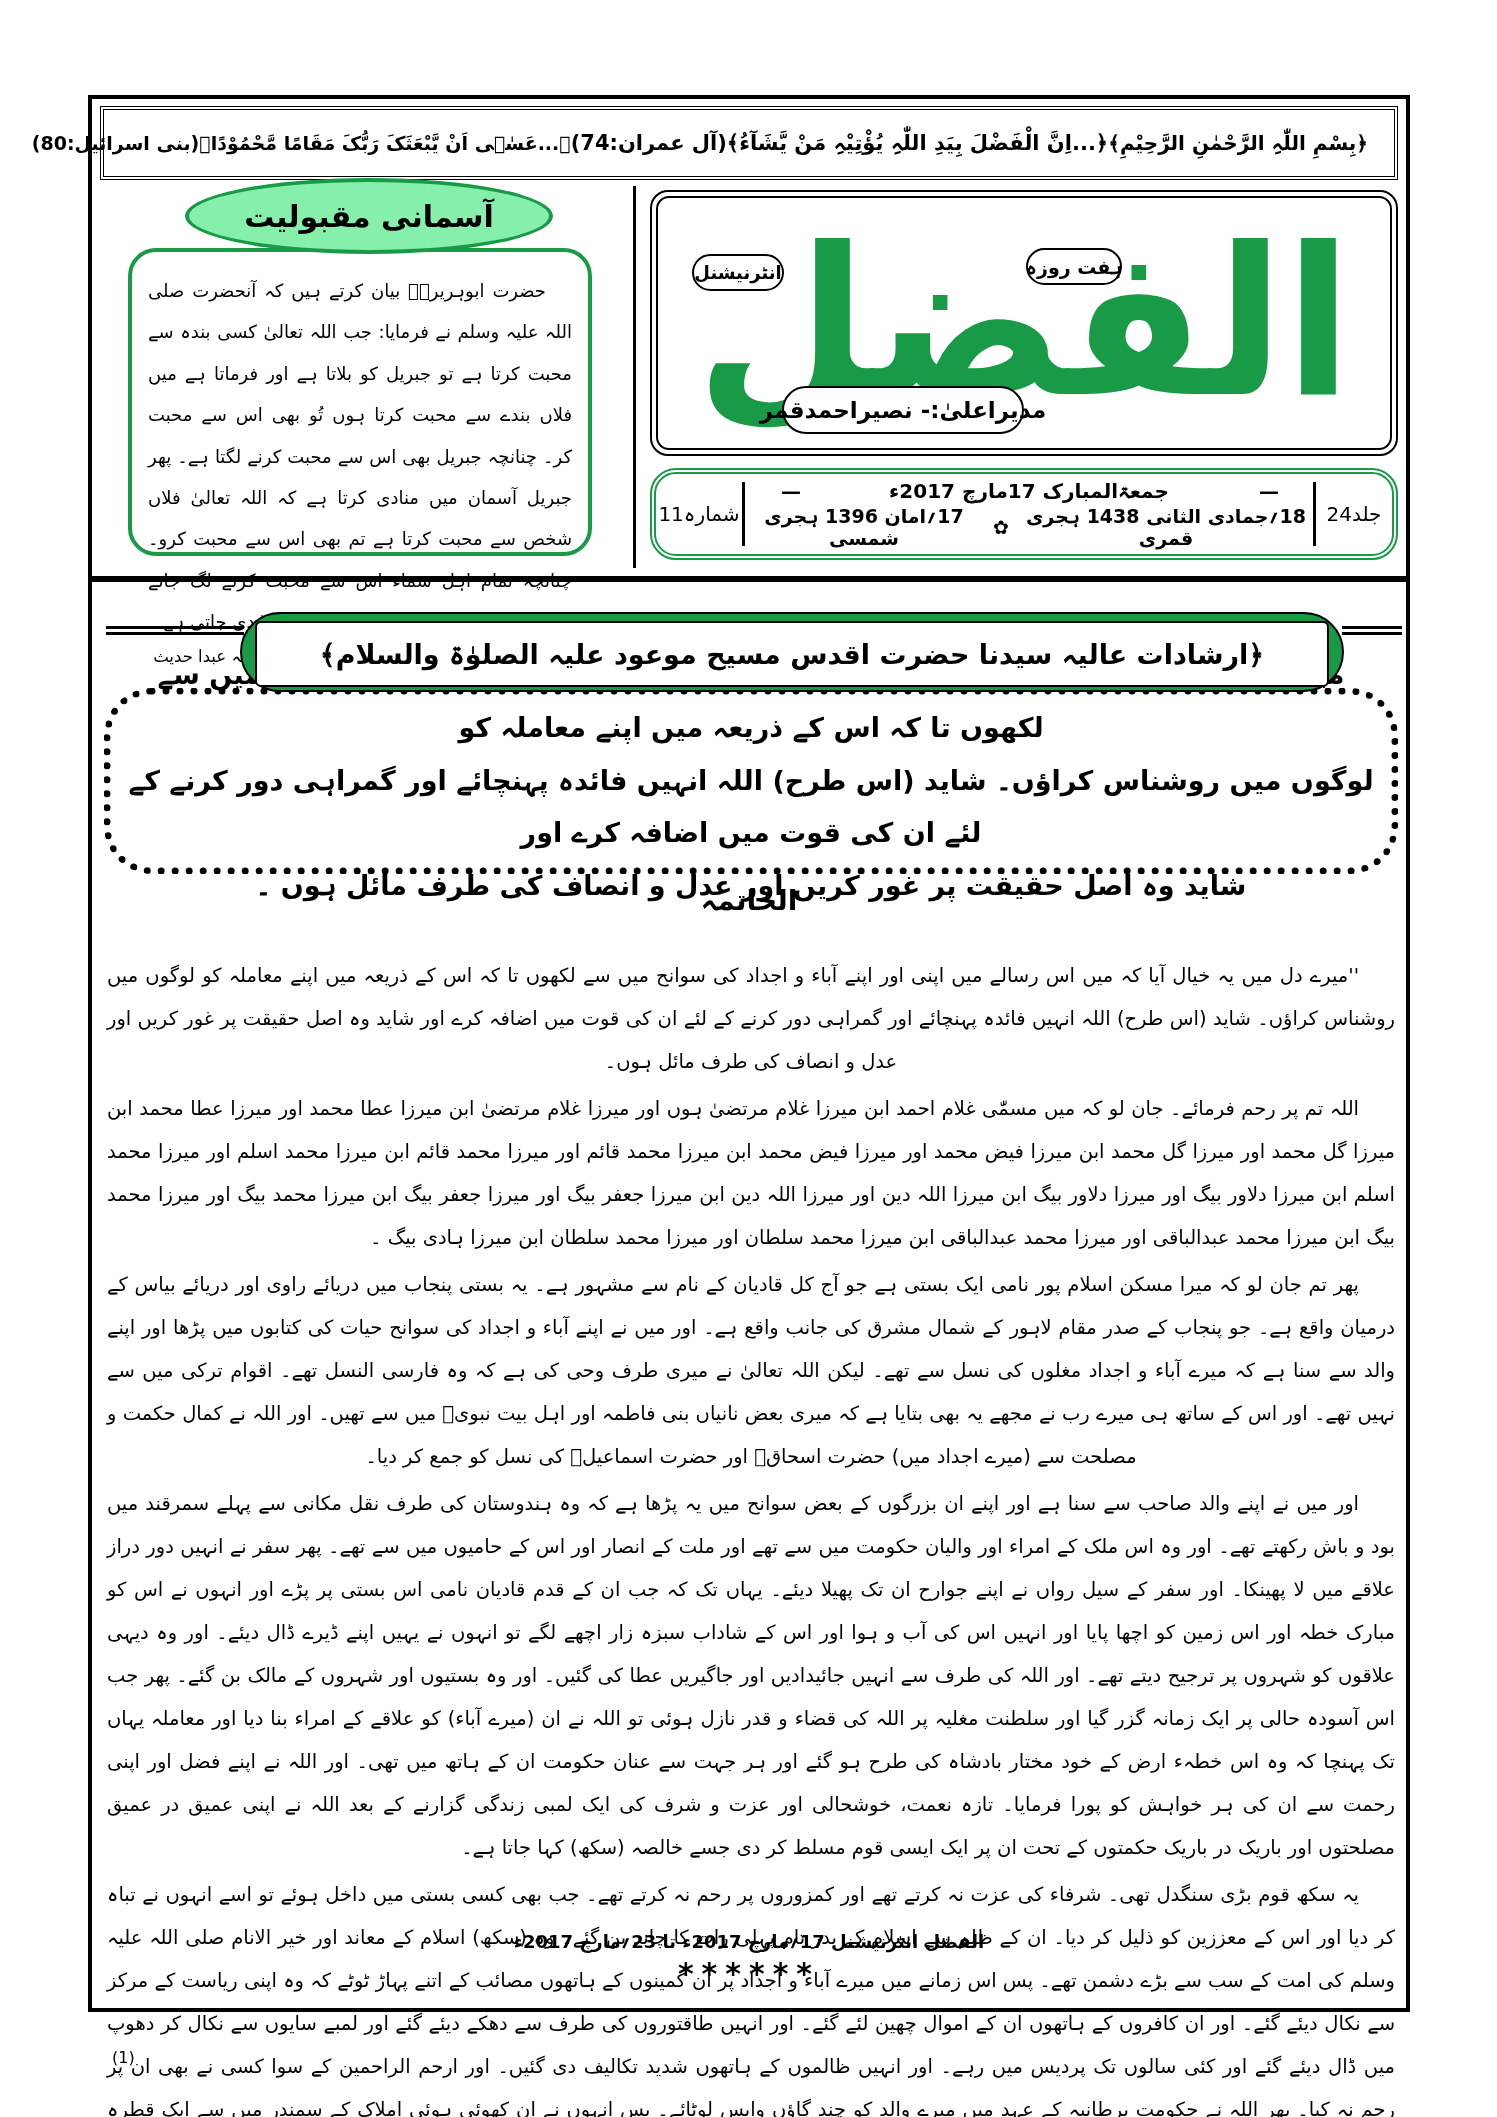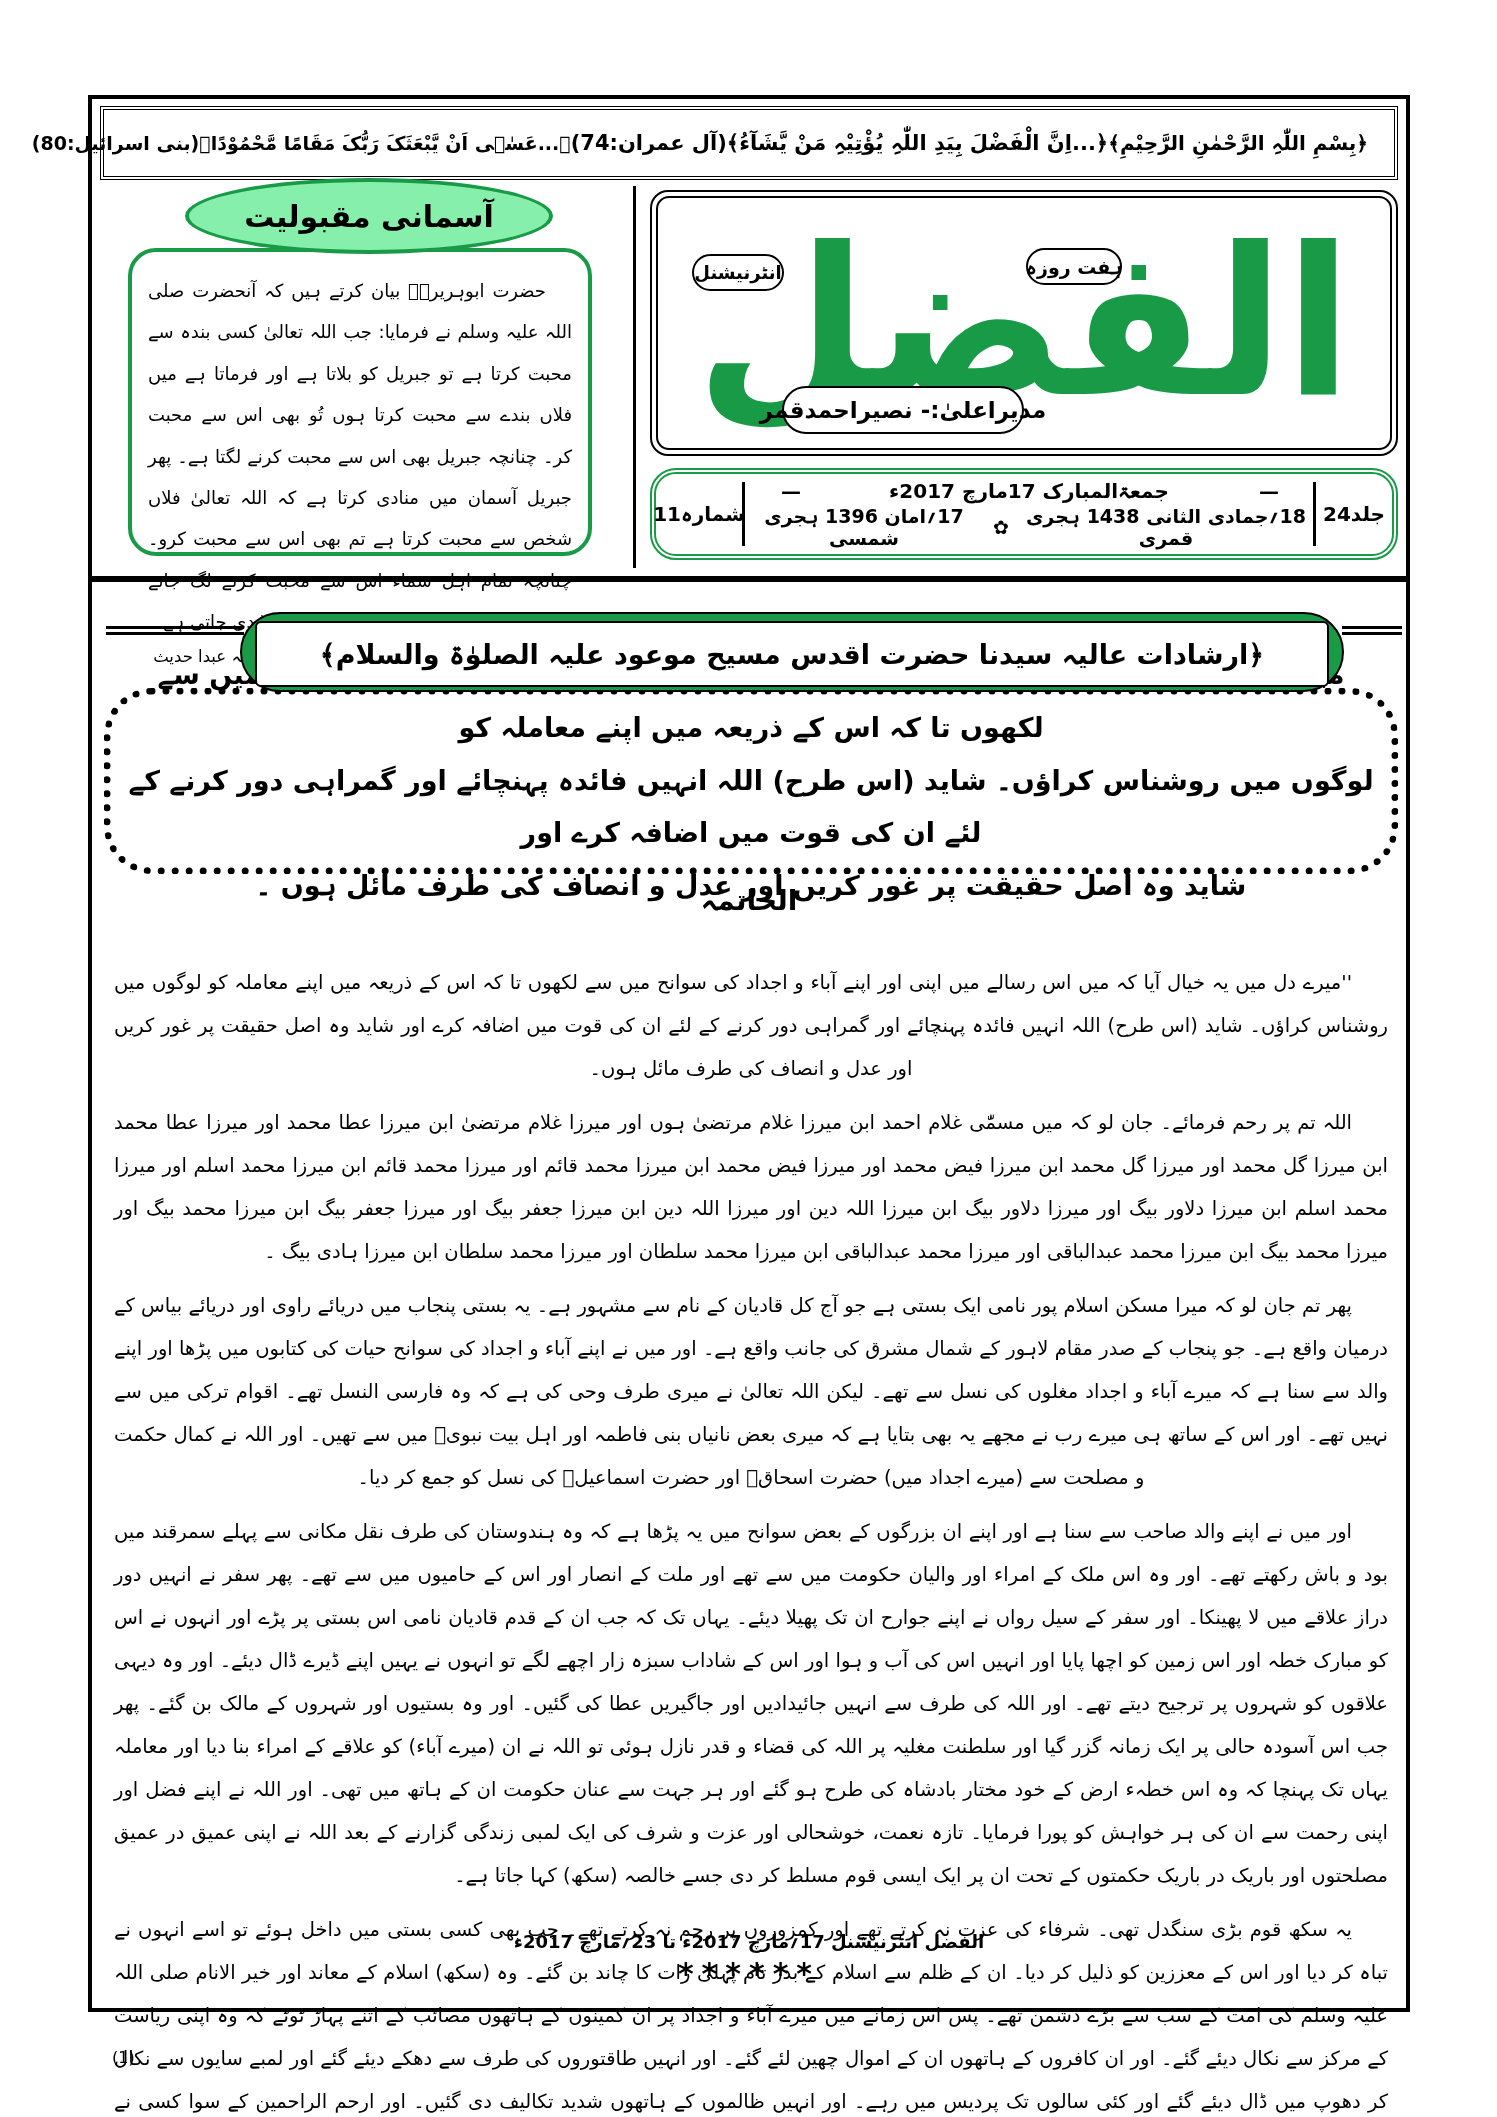--- a/index.html
+++ b/index.html
@@ -47,21 +47,21 @@
   }
   .badge-weekly        { left:368px; top:50px;  width:96px;  height:37px; font-size:19px; }
   .badge-international { left:34px;  top:56px;  width:92px;  height:37px; font-size:18px; }
   .editor-pill         { left:124px; top:188px; width:242px; height:48px; font-size:23px; }
 
   .datebar {
     position:absolute; left:650px; top:468px; width:748px; height:92px;
     border:6px double var(--green,#189a46); border-radius:26px; box-sizing:border-box;
     display:flex; align-items:stretch; background:#fff;
   }
-  .datebar .seg { display:flex; align-items:center; justify-content:center; font-weight:bold; }
+  .datebar .seg { display:flex; align-items:center; justify-content:center; font-weight:normal; }
   .datebar .vol   { width:76px; font-size:20px; }
   .datebar .issue { width:86px; font-size:20px; }
   .datebar .vdiv  { width:3px; background:#000; margin:8px 0; }
   .datebar .center{ flex:1; display:flex; flex-direction:column; justify-content:center; text-align:center; font-weight:bold; }
   .datebar .g-line { font-size:20px; display:flex; align-items:center; justify-content:center; gap:90px; }
   .datebar .g-line .dash { font-weight:bold; letter-spacing:-2px; }
   .datebar .h-line { font-size:19px; display:flex; align-items:center; justify-content:center; gap:10px; margin-top:2px; }
 
   
   .acc-oval {
@@ -108,21 +108,21 @@
 
   
   .kh-heading {
     position:absolute; left:88px; top:884px; width:1322px;
     text-align:center; font-size:28px; font-weight:bold;
   }
   .body-text {
     position:absolute; left:103px; top:950px; width:1296px;
     font-size:19.5px; line-height:43px; text-align:justify;
   }
-  .body-text p { margin:11px; text-indent:36px; }
+  .body-text p { margin:4px; text-indent:36px; }
   .body-text p.center-last { text-align-last:center; }
   .end-mark {
     position:absolute; left:88px; top:1956px; width:1322px; text-align:center;
     font-size:30px; font-weight:bold; letter-spacing:8px;
   }
 
   
   .footer-center {
     position:absolute; left:88px; top:1931px; width:1322px; text-align:center;
     font-size:18px; font-weight:bold;

